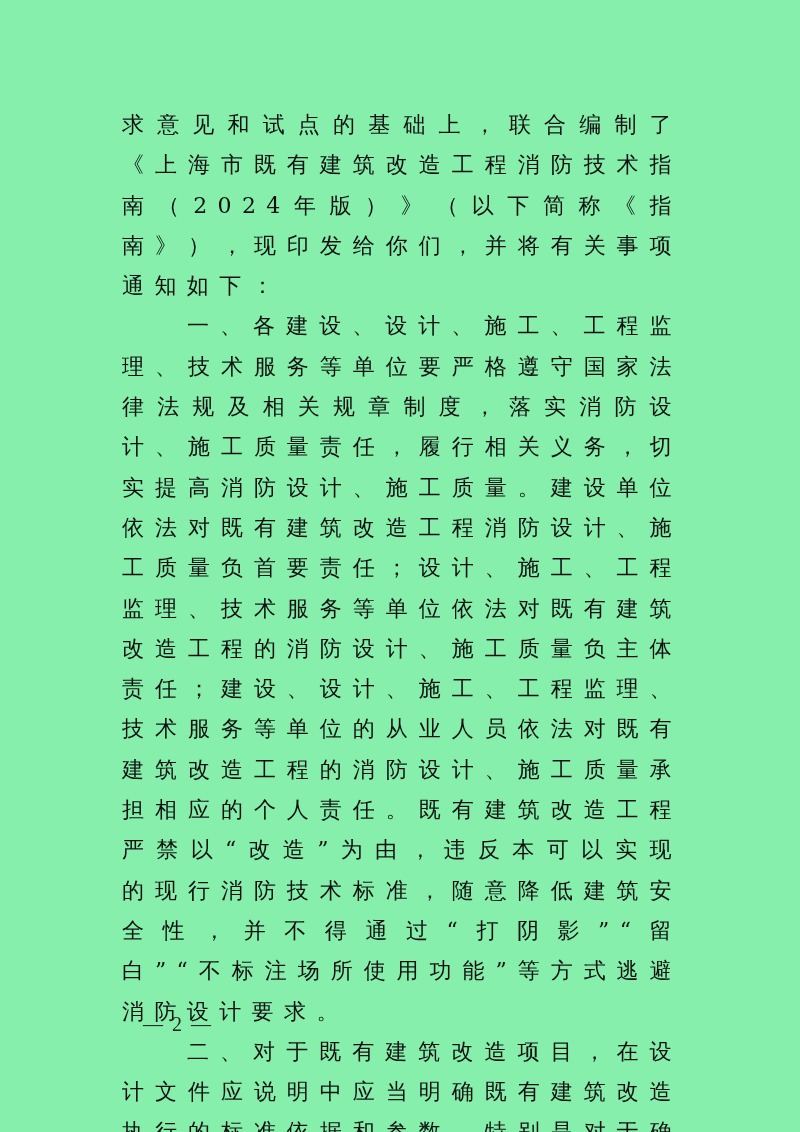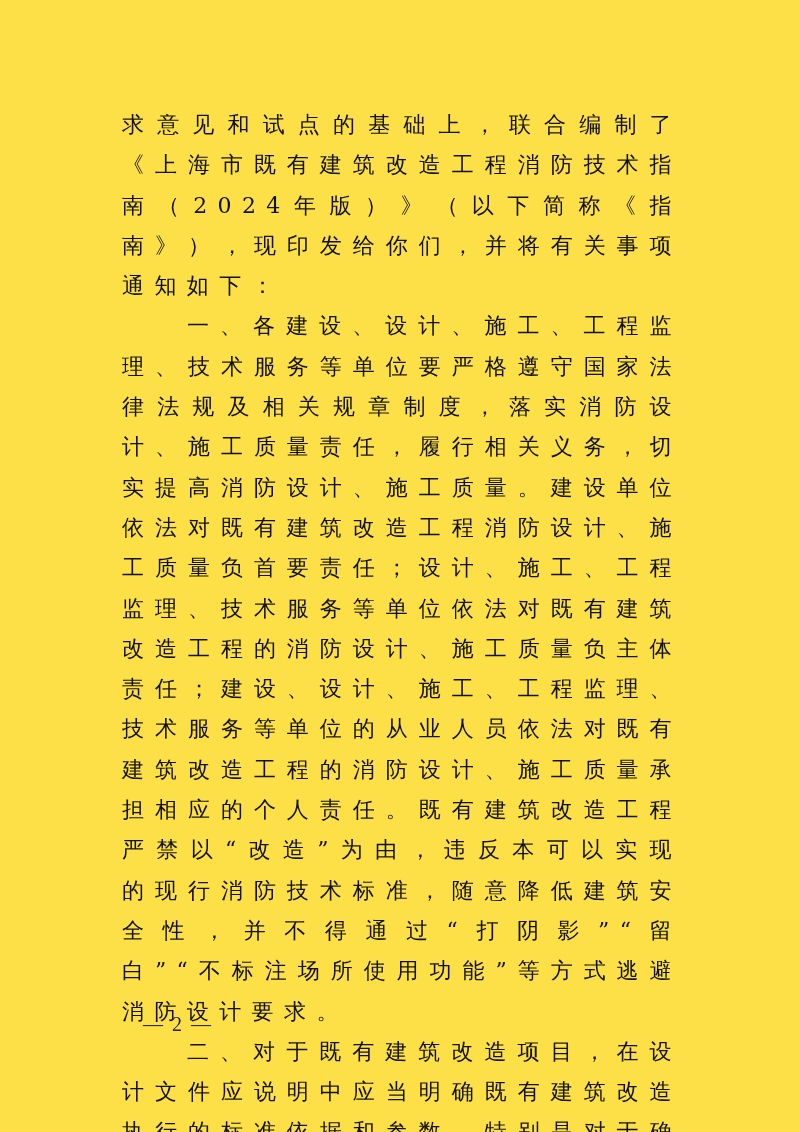--- a/index.html
+++ b/index.html
@@ -1,18 +1,18 @@
 <!DOCTYPE html>
 <html><head>
 <meta charset="utf-8">
 <style>
   html, body { margin: 0; padding: 0; background: #ffffff; }
   body { width: 800px; height: 1132px; position: relative; overflow: hidden; }
   .page {
-    position: absolute; left: 0; top: 0; width: 800px; height: 1132px; background: #fde047;
+    position: absolute; left: 0; top: 0; width: 800px; height: 1132px; background: #86efac;
   }
   .body-text {
     position: absolute; left: 122px; top: 105px; width: 560px;
     font-family: "DejaVu Serif", "Liberation Serif", serif;
     font-size: 22px; line-height: 40.3px; color: #111111;
     letter-spacing: 10.4px;
   }
   .para { margin: 0; text-align: justify; text-align-last: left; }
   .para.indent { text-indent: 65px; }
   .page-number {

